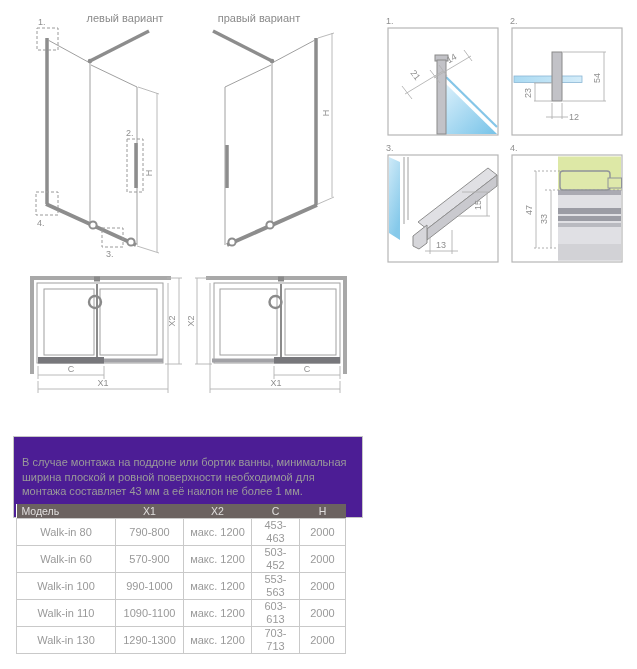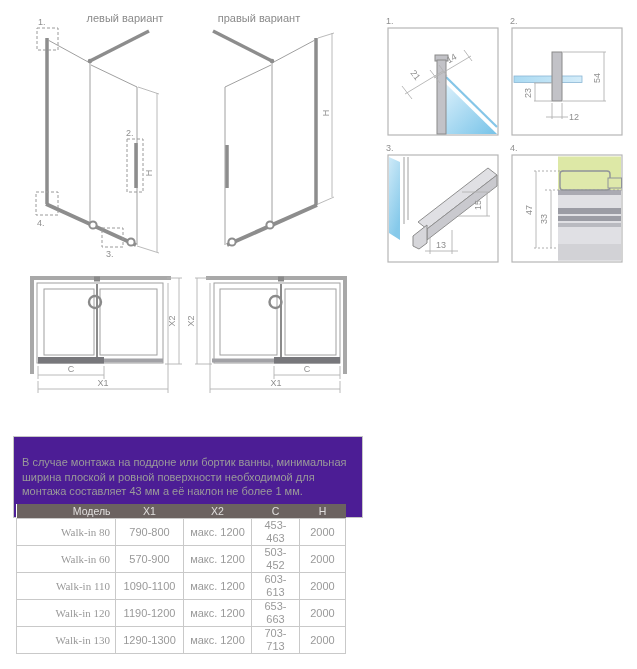--- a/index.html
+++ b/index.html
@@ -15,23 +15,23 @@
   .dot{stroke:#9a9a9a;stroke-width:0.8;fill:none;stroke-dasharray:2 2;}
   .boxr{fill:#fff;stroke:#b6b6b6;stroke-width:1.2;}
   .prof{fill:#c2c2c7;stroke:#8a8a8a;stroke-width:1;}
   .note{position:absolute;left:13px;top:436px;width:332px;border:1px solid #c6c6c6;
         padding:18px 8px;font-size:11px;line-height:1.32;color:#9a9a9a;background:#4c1d95;}
   .spec-table{position:absolute;left:16px;top:504px;border-collapse:collapse;
         font-size:11px;color:#999;background:#fff;}
   .spec-table th{background:#6b6260;color:#e0dedd;font-weight:normal;font-size:10.5px;
         padding:1px 5px;height:12px;}
   .spec-table td{border:1px solid #c9c9c9;padding:0 5px;height:13.5px;line-height:13px;}
-  .spec-table th.h-model{text-align:right;width:88px;}
+  .spec-table th.h-model{text-align:left;width:88px;}
   .spec-table th.h-num{text-align:center;}
-  .col-model{text-align:right;width:88px;font-family:Liberation Serif, serif;}
+  .col-model{text-align:center;width:88px;}
   .col-num{text-align:center;}
   .w-x1{width:58px;} .w-x2{width:58px;} .w-c{width:38px;} .w-h{width:36px;}
 </style>
 </head>
 <body>
 
 <div class="page">
 
   <svg width="637" height="430" viewBox="0 0 637 430">
     <defs>
@@ -243,34 +243,34 @@
           <td class="col-num">2000</td>
         </tr>
         <tr>
           <td class="col-model">Walk-in 60</td>
           <td class="col-num">570-900</td>
           <td class="col-num">макс. 1200</td>
           <td class="col-num">503-452</td>
           <td class="col-num">2000</td>
         </tr>
         <tr>
+          <td class="col-model">Walk-in 100</td>
+          <td class="col-num">990-1000</td>
+          <td class="col-num">макс. 1200</td>
+          <td class="col-num">553-563</td>
+          <td class="col-num">2000</td>
+        </tr>
+        <tr>
           <td class="col-model">Walk-in 110</td>
           <td class="col-num">1090-1100</td>
           <td class="col-num">макс. 1200</td>
           <td class="col-num">603-613</td>
           <td class="col-num">2000</td>
         </tr>
         <tr>
-          <td class="col-model">Walk-in 120</td>
-          <td class="col-num">1190-1200</td>
-          <td class="col-num">макс. 1200</td>
-          <td class="col-num">653-663</td>
-          <td class="col-num">2000</td>
-        </tr>
-        <tr>
           <td class="col-model">Walk-in 130</td>
           <td class="col-num">1290-1300</td>
           <td class="col-num">макс. 1200</td>
           <td class="col-num">703-713</td>
           <td class="col-num">2000</td>
         </tr>
       </tbody>
   </table>
 
 </div>

